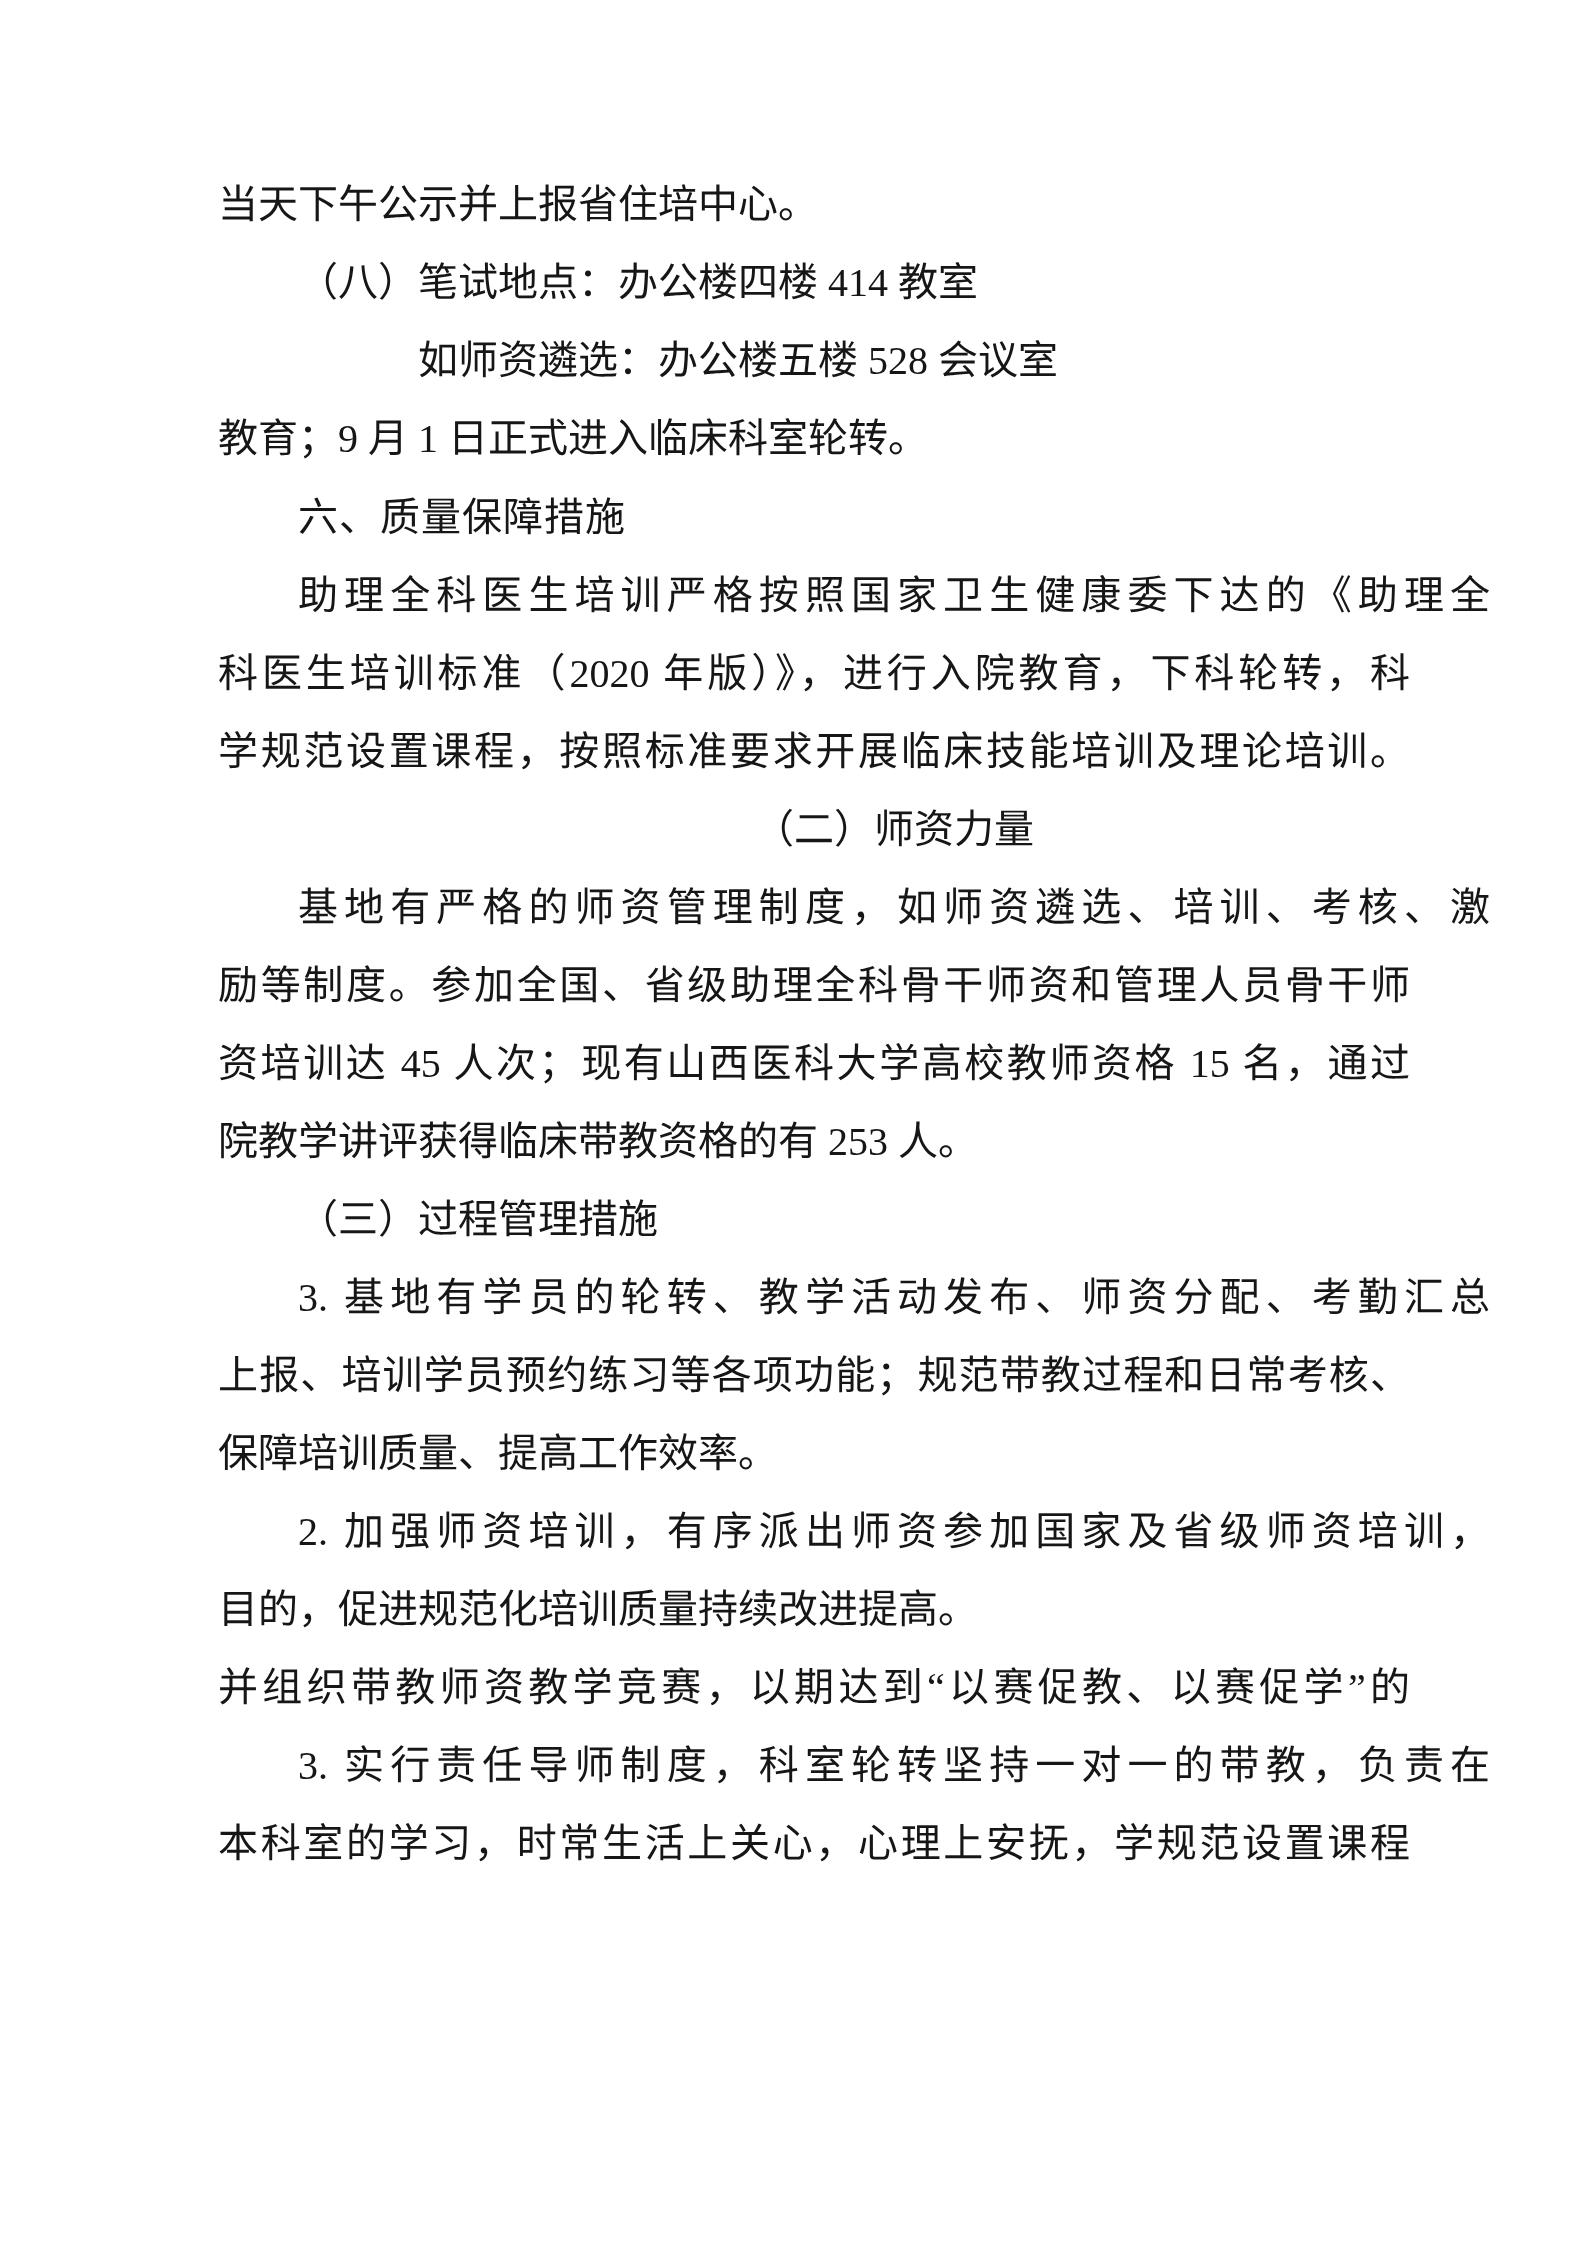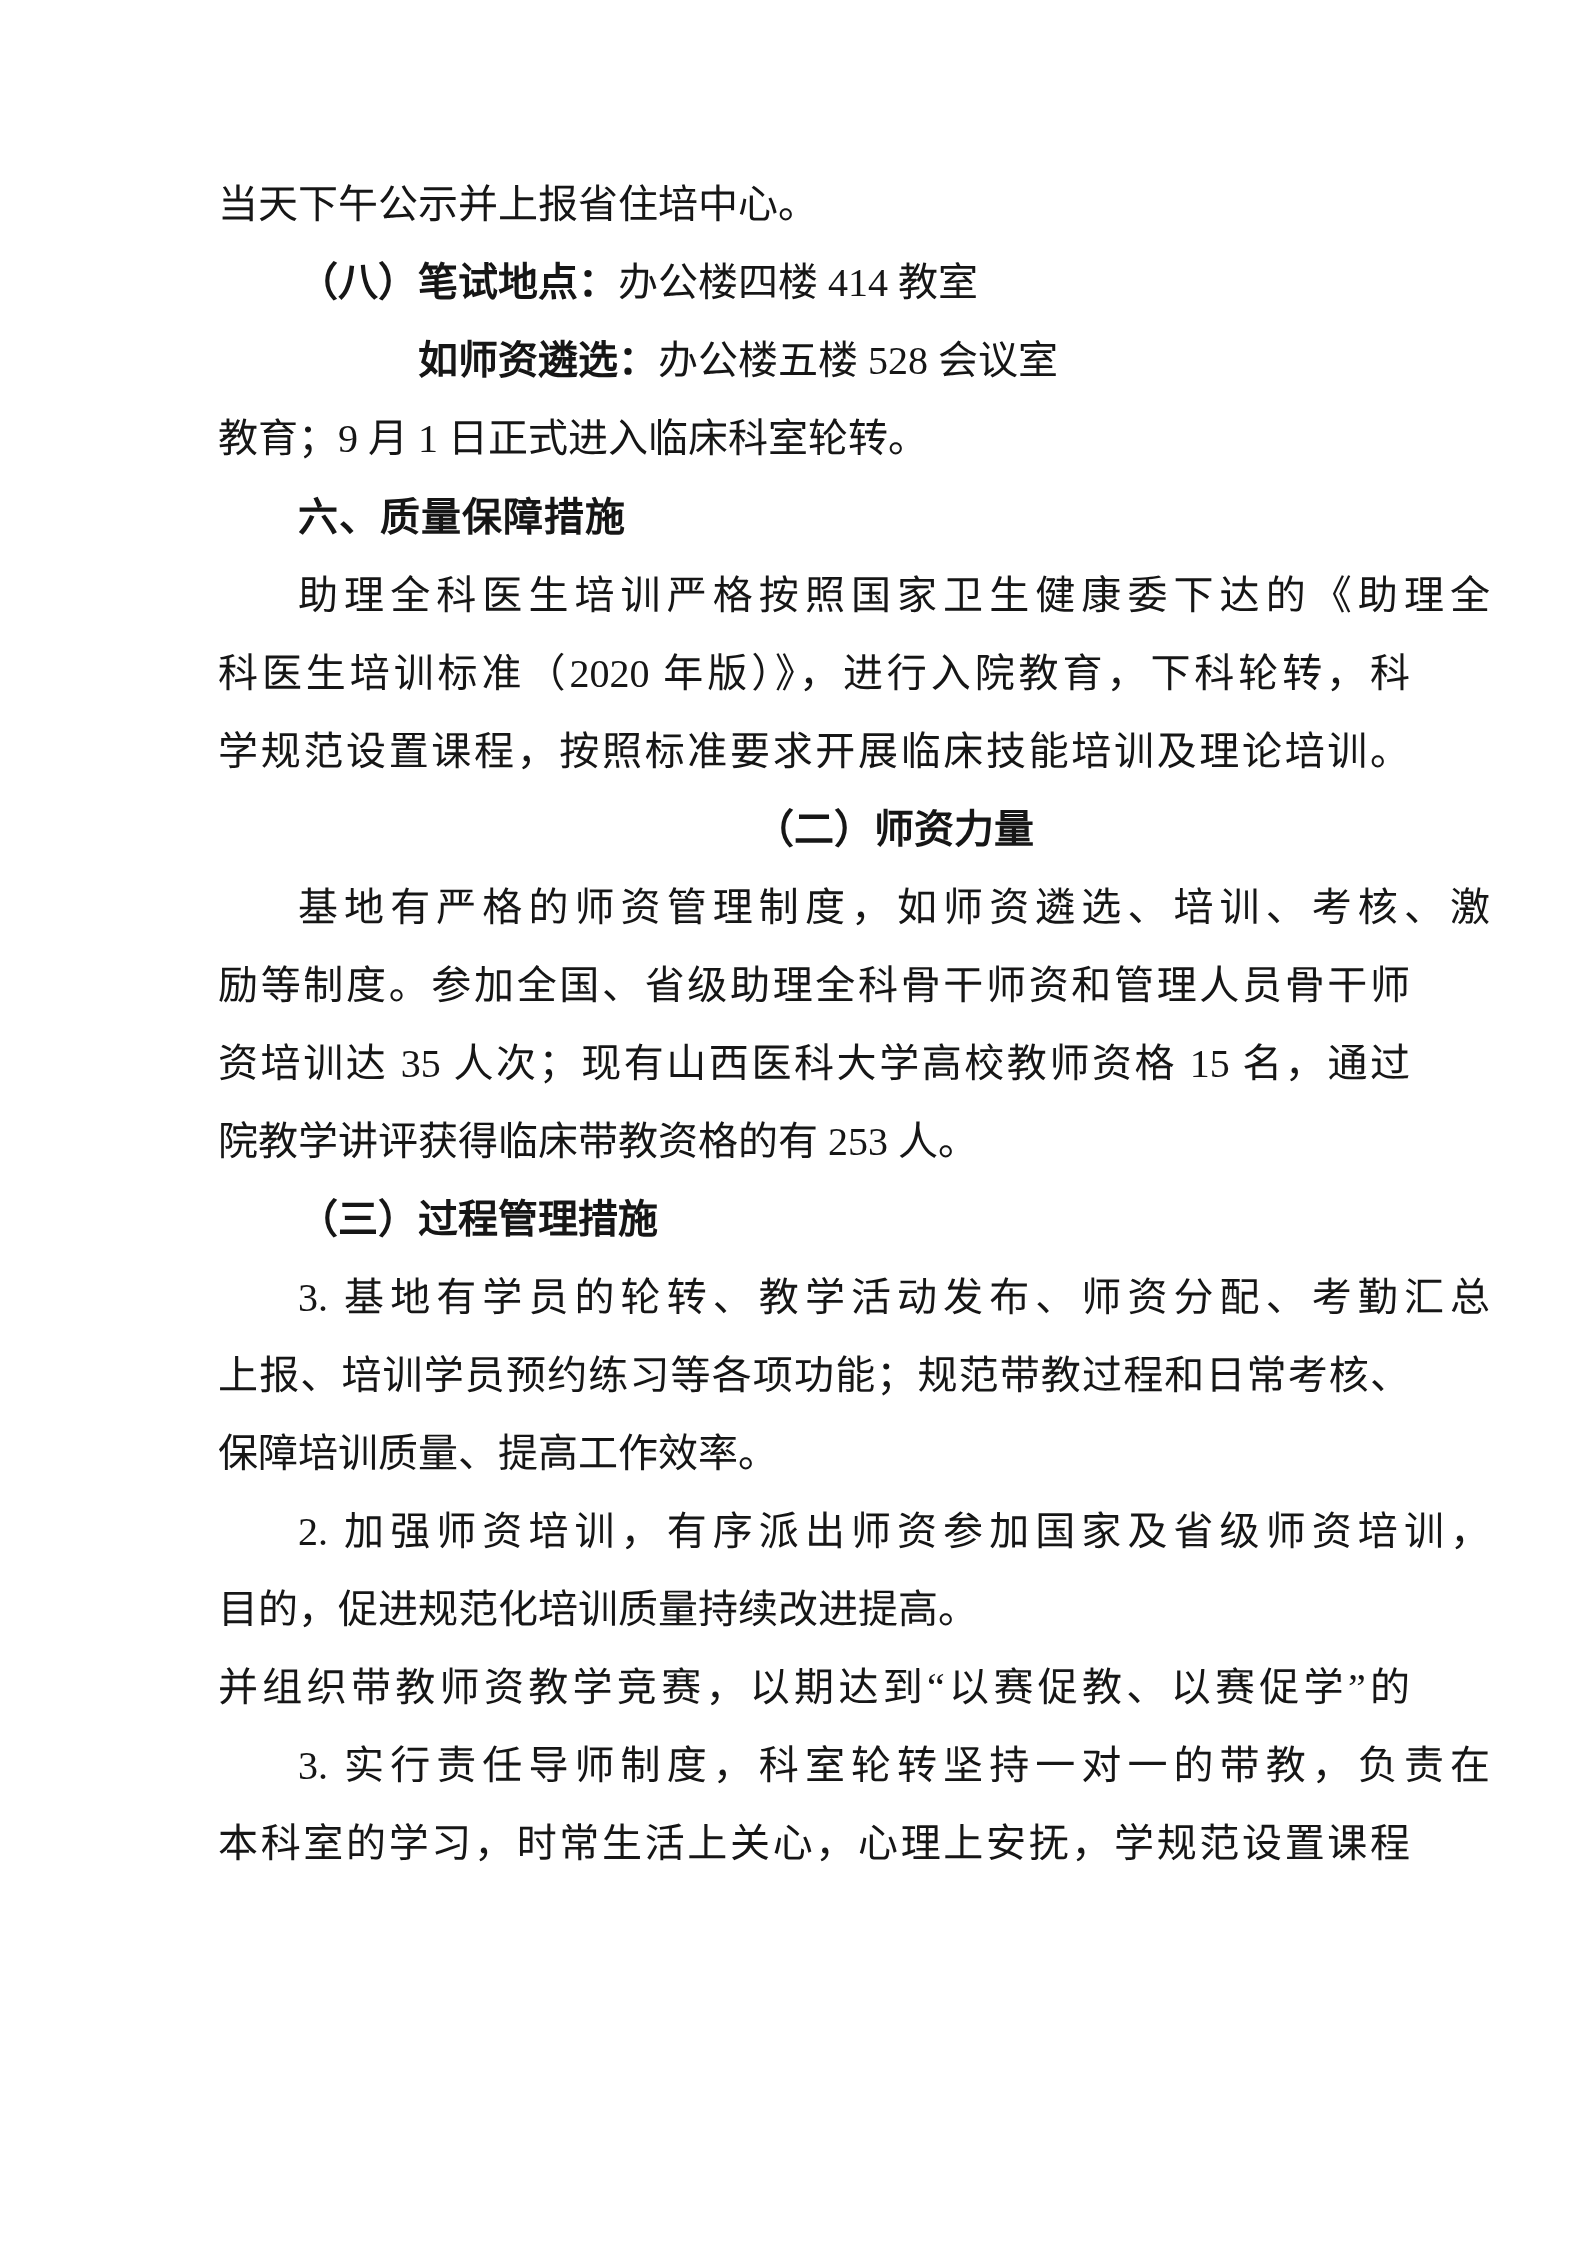--- a/index.html
+++ b/index.html
@@ -24,42 +24,42 @@
   }
   .line {
     width: 100%;
     text-align: left;
   }
   .line.fill {
     text-align: justify;
     text-align-last: justify;
   }
   .seg { font-weight: 400; }
-  .seg.b { font-weight: 700; }
+  .seg.b { font-weight: 400; }
   .line.h-sans .seg {
     font-family: "Liberation Sans", "DejaVu Sans", sans-serif;
     letter-spacing: 1px;
   }
 </style>
 </head>
 <body>
 
 <main id="doc">
     <div class="line" style="padding-left: 0px;"><span class="seg">当天下午公示并上报省住培中心。</span></div>
     <div class="line" style="padding-left: 80px;"><span class="seg b">（八）笔试地点：</span><span class="seg">办公楼四楼 414 教室</span></div>
     <div class="line" style="padding-left: 200px;"><span class="seg b">如师资遴选：</span><span class="seg">办公楼五楼 528 会议室</span></div>
     <div class="line" style="padding-left: 0px;"><span class="seg">教育；9 月 1 日正式进入临床科室轮转。</span></div>
     <div class="line h-sans" style="padding-left: 80px;"><span class="seg b">六、质量保障措施</span></div>
     <div class="line fill" style="padding-left: 80px;"><span class="seg">助理全科医生培训严格按照国家卫生健康委下达的《助理全</span></div>
     <div class="line fill" style="padding-left: 0px;"><span class="seg">科医生培训标准（2020 年版）》，进行入院教育，下科轮转，科</span></div>
     <div class="line fill" style="padding-left: 0px;"><span class="seg">学规范设置课程，按照标准要求开展临床技能培训及理论培训。</span></div>
     <div class="line" style="padding-left: 80px; text-align: center;"><span class="seg b">（二）师资力量</span></div>
     <div class="line fill" style="padding-left: 80px;"><span class="seg">基地有严格的师资管理制度，如师资遴选、培训、考核、激</span></div>
     <div class="line fill" style="padding-left: 0px;"><span class="seg">励等制度。参加全国、省级助理全科骨干师资和管理人员骨干师</span></div>
-    <div class="line fill" style="padding-left: 0px;"><span class="seg">资培训达 35 人次；现有山西医科大学高校教师资格 15 名，通过</span></div>
+    <div class="line fill" style="padding-left: 0px;"><span class="seg">资培训达 45 人次；现有山西医科大学高校教师资格 15 名，通过</span></div>
     <div class="line" style="padding-left: 0px;"><span class="seg">院教学讲评获得临床带教资格的有 253 人。</span></div>
     <div class="line" style="padding-left: 80px;"><span class="seg b">（三）过程管理措施</span></div>
     <div class="line fill" style="padding-left: 80px;"><span class="seg">3. 基地有学员的轮转、教学活动发布、师资分配、考勤汇总</span></div>
     <div class="line fill" style="padding-left: 0px;"><span class="seg">上报、培训学员预约练习等各项功能；规范带教过程和日常考核、</span></div>
     <div class="line" style="padding-left: 0px;"><span class="seg">保障培训质量、提高工作效率。</span></div>
     <div class="line fill" style="padding-left: 80px;"><span class="seg">2. 加强师资培训，有序派出师资参加国家及省级师资培训，</span></div>
     <div class="line" style="padding-left: 0px;"><span class="seg">目的，促进规范化培训质量持续改进提高。</span></div>
     <div class="line fill" style="padding-left: 0px;"><span class="seg">并组织带教师资教学竞赛，以期达到“以赛促教、以赛促学”的</span></div>
     <div class="line fill" style="padding-left: 80px;"><span class="seg">3. 实行责任导师制度，科室轮转坚持一对一的带教，负责在</span></div>
     <div class="line fill" style="padding-left: 0px;"><span class="seg">本科室的学习，时常生活上关心，心理上安抚，学规范设置课程</span></div>

